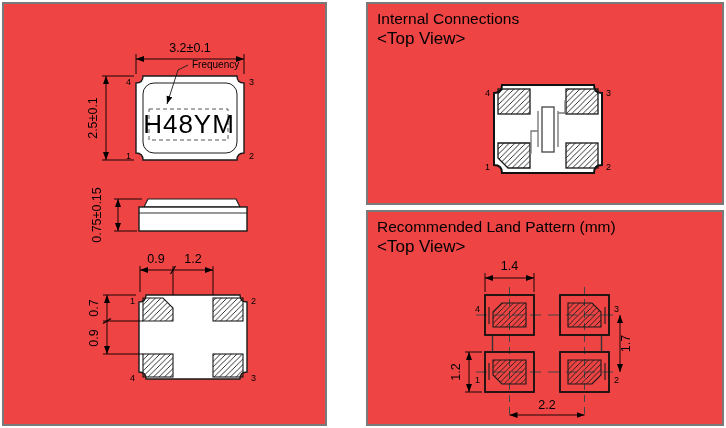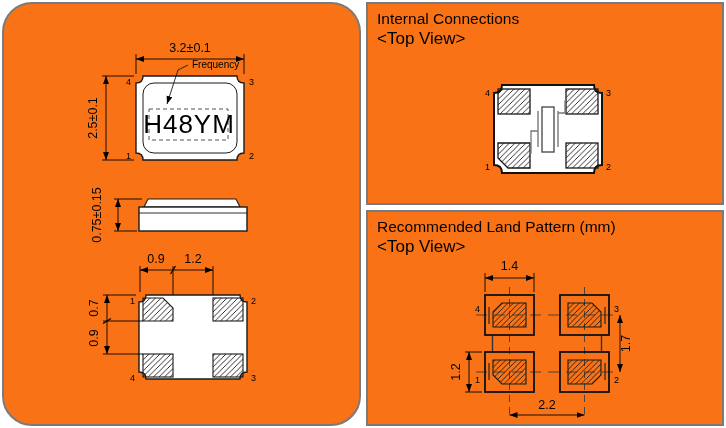--- a/index.html
+++ b/index.html
@@ -1,19 +1,19 @@
 <!DOCTYPE html>
 <html><head>
 <meta charset="utf-8">
 <style>
   html,body{margin:0;padding:0;background:#fff;}
   #stage{position:relative;width:726px;height:428px;background:#fff;overflow:hidden;
          font-family:"Liberation Sans", sans-serif;color:#111;}
-  .panel{position:absolute;box-sizing:border-box;border:2px solid #7a7a7a;background:#f97316;}
-  #panel-package{left:2px;top:2px;width:359px;height:424px;border-radius:30px;}
+  .panel{position:absolute;box-sizing:border-box;border:2px solid #7a7a7a;background:#ef4444;}
+  #panel-package{left:2px;top:2px;width:325px;height:424px;}
   #panel-internal{left:366px;top:2px;width:358px;height:203px;}
   #panel-land{left:366px;top:210px;width:358px;height:216px;}
   .panel-header{position:absolute;left:9px;top:5px;z-index:2;}
   .panel-title{font-size:15.5px;line-height:20px;color:#000;}
   .panel-subtitle{font-size:17px;line-height:20px;color:#000;}
   svg{position:absolute;left:0;top:0;display:block;}
   svg text{font-family:"Liberation Sans", sans-serif;fill:#000;}
   .dimtxt{font-size:12.5px;}
   .pintxt{font-size:9px;}
   .marktxt{font-size:26px;letter-spacing:1px;}

